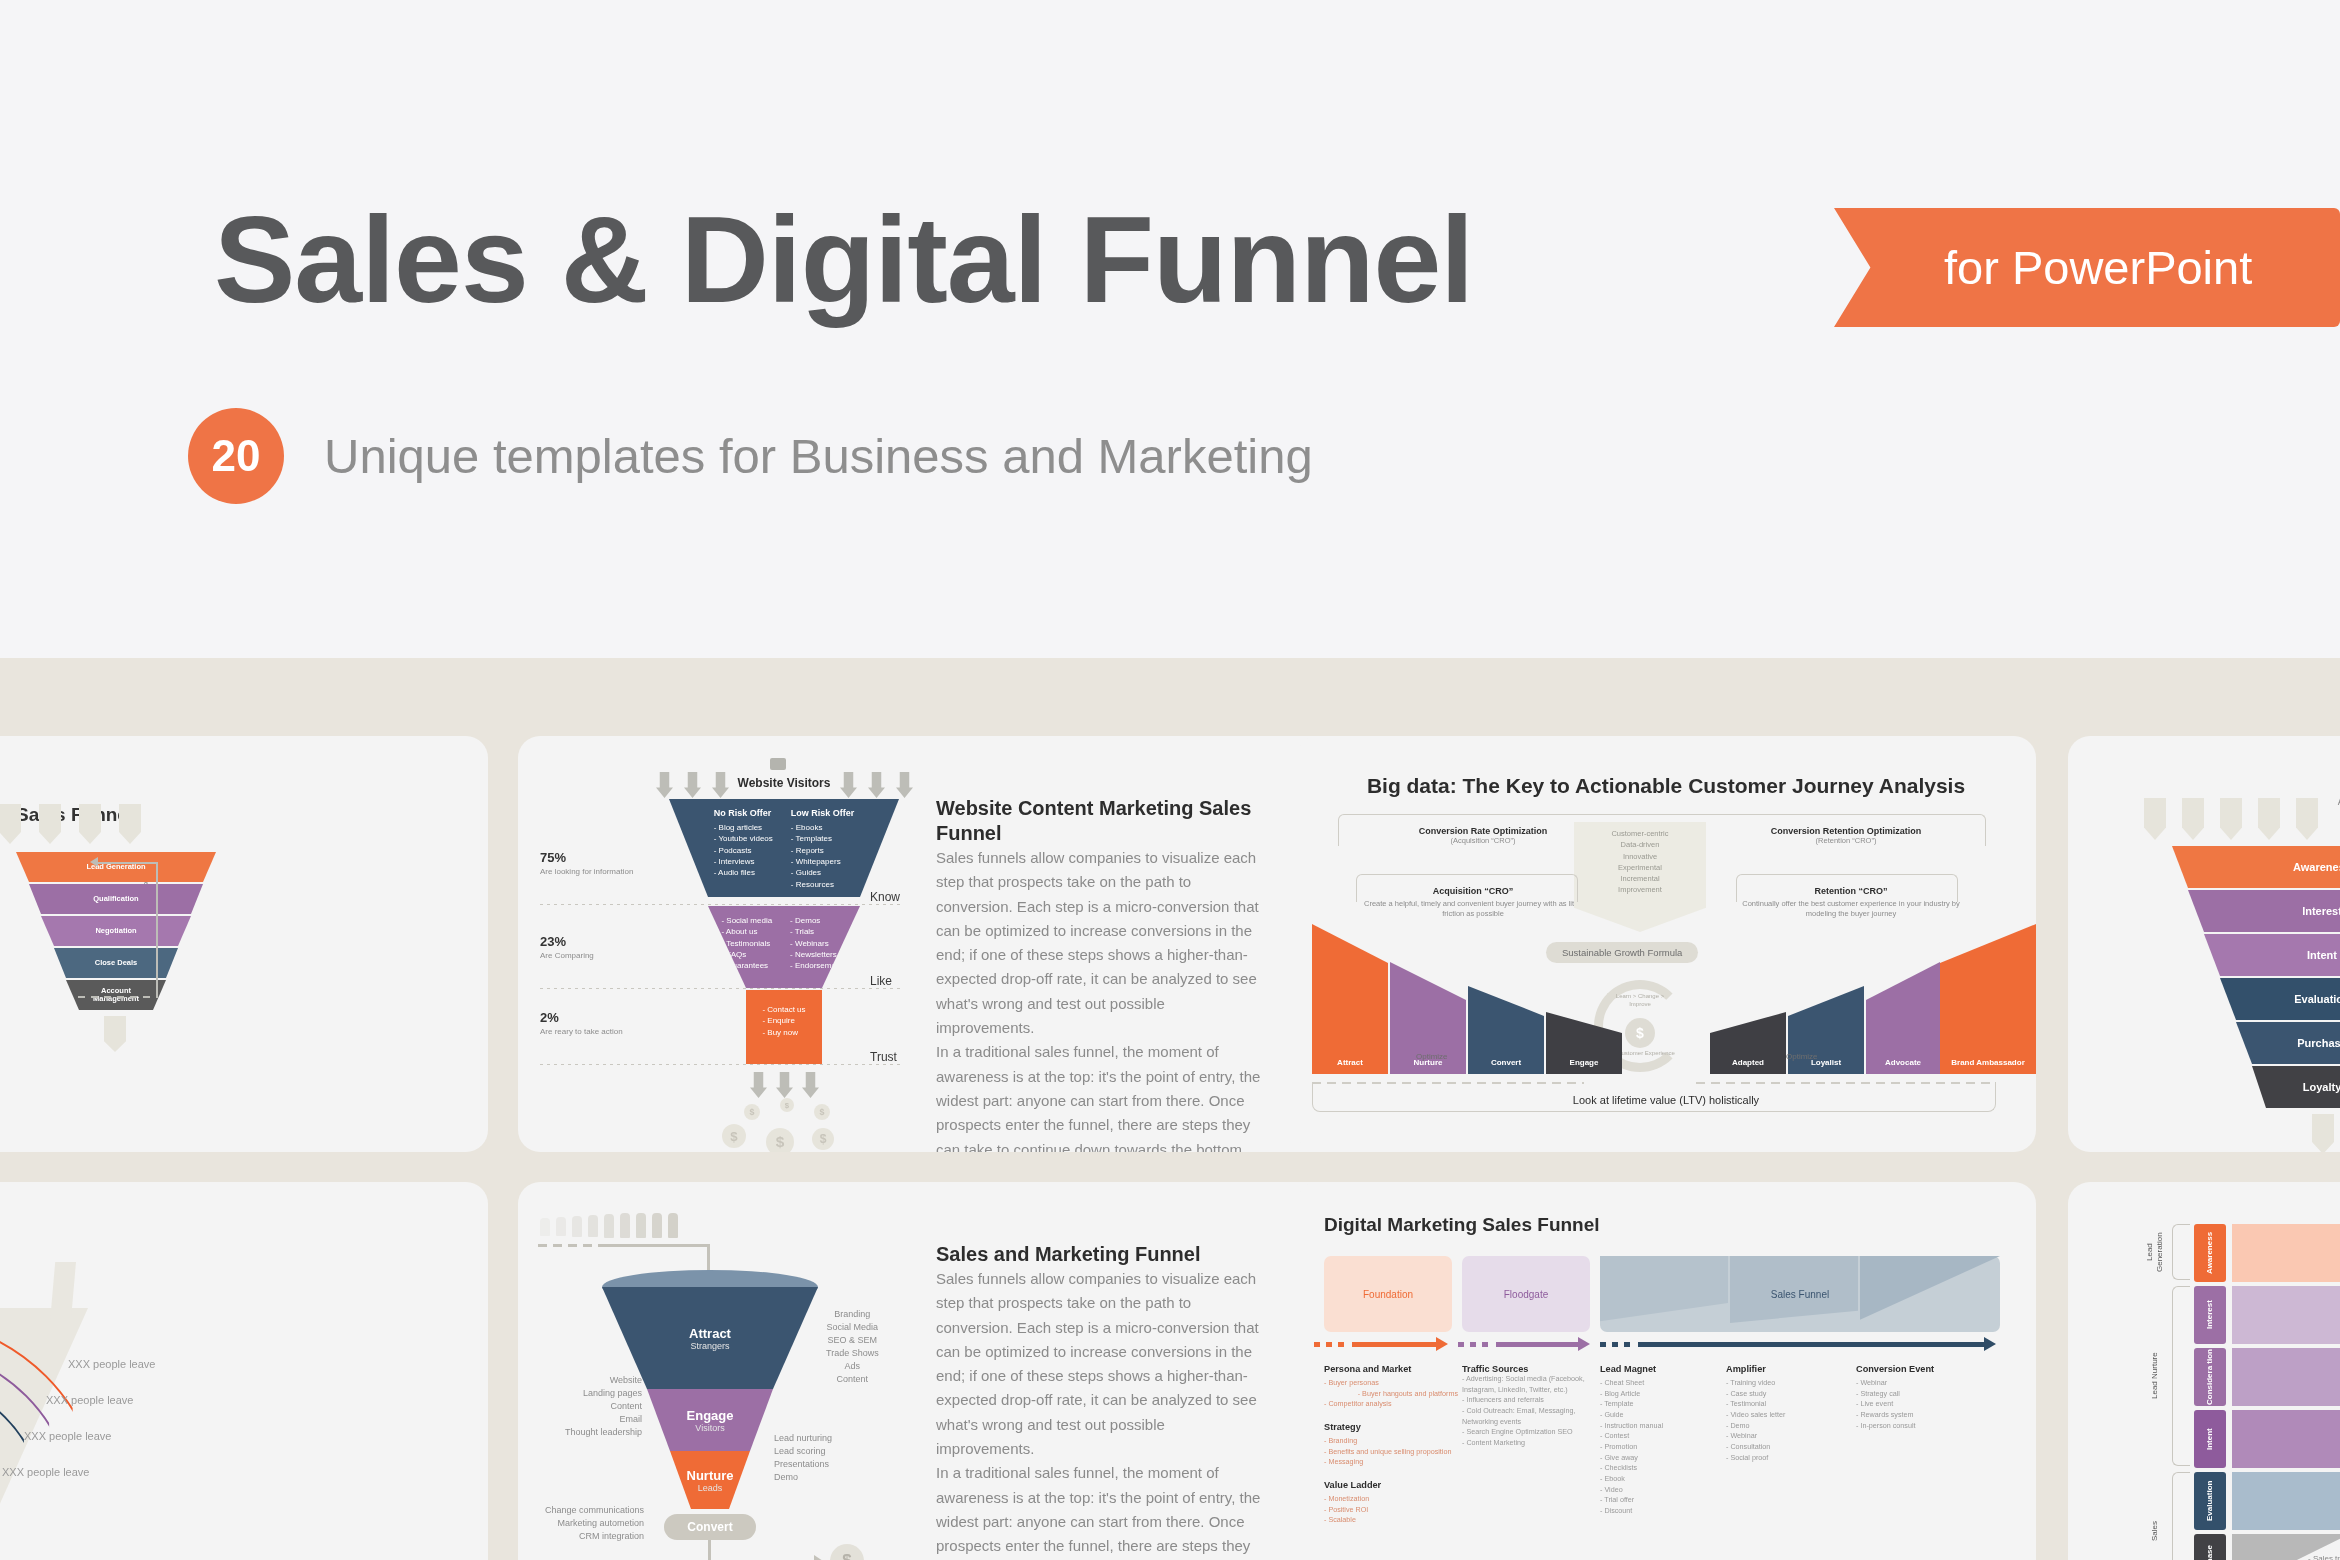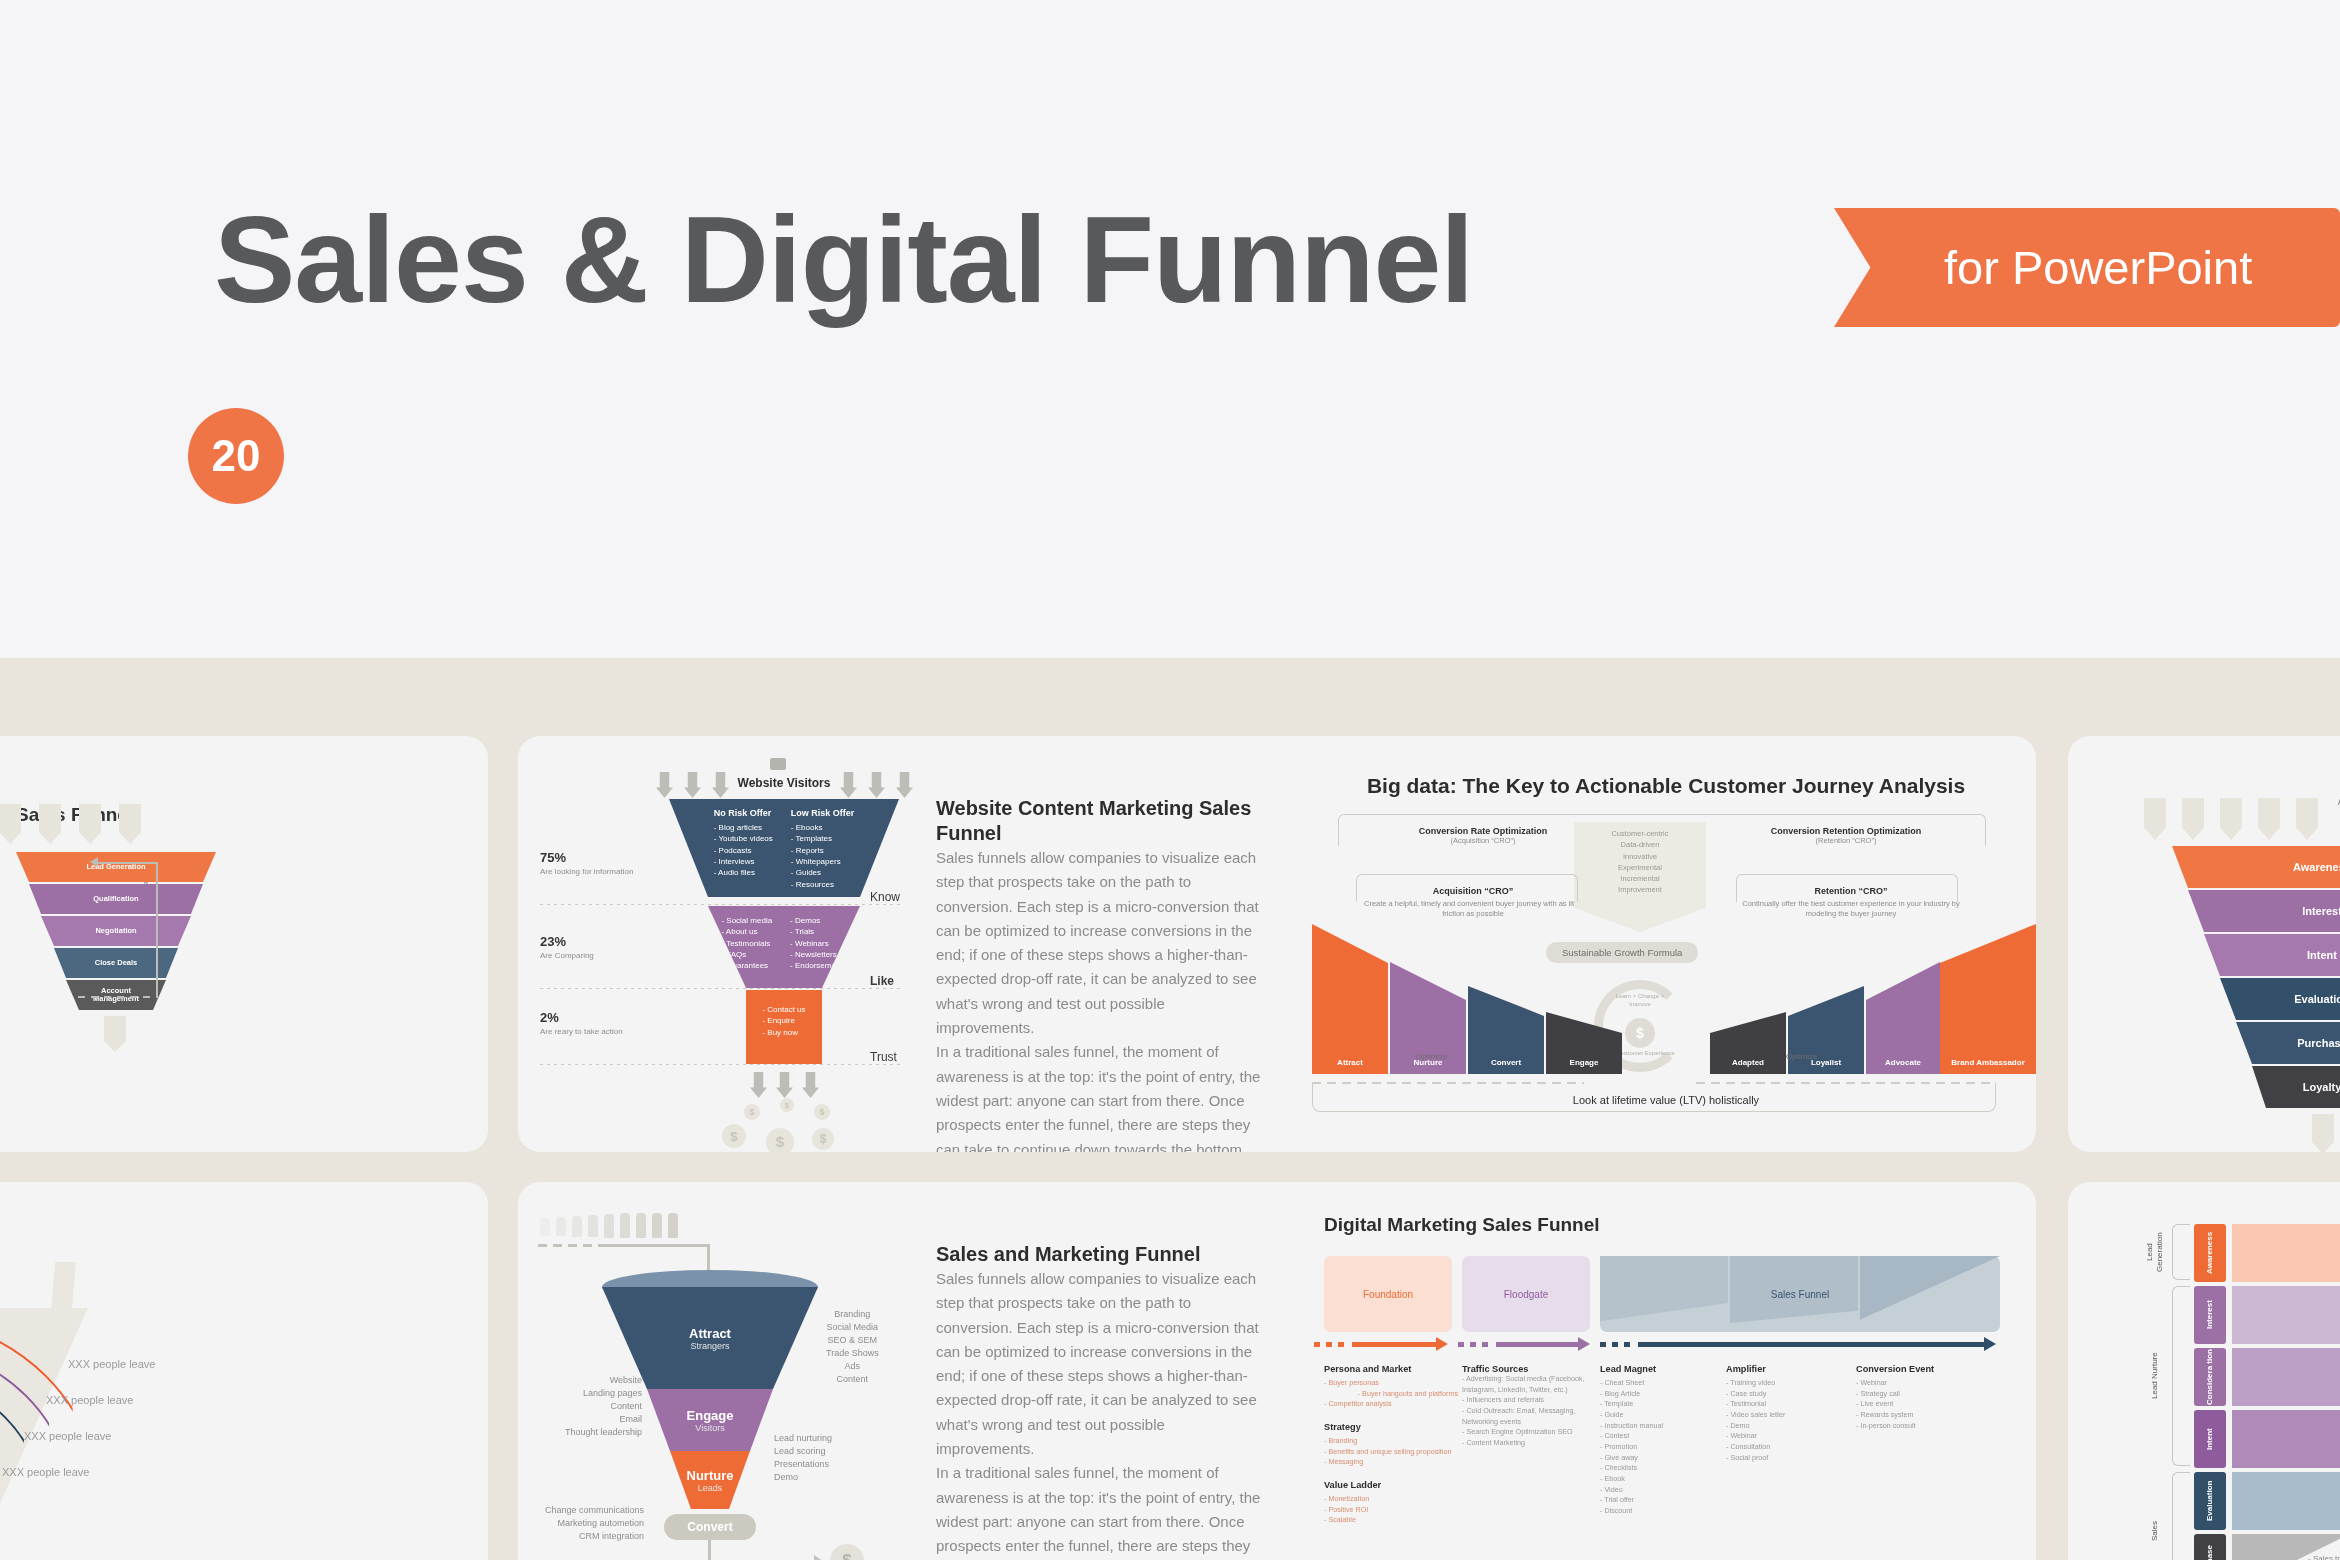--- a/index.html
+++ b/index.html
@@ -98,20 +98,21 @@
 
 <div id="hero">
   <div id="ribbon">
     <span id="ribbon-label">for PowerPoint</span>
   </div>
 
   <div id="hero-title">Sales &amp; Digital Funnel</div>
 
   <div id="subtitle-row">
     <div id="count-badge">20</div>
+    <div id="subtitle-text">Unique templates for Business and Marketing</div>
   </div>
 </div>
 
 <div id="gallery">
 
   <div class="card" id="card1">
     <div class="card-inner" id="c1">
 
       <div id="c1-title">Sales Funnel</div>
       <div id="c1-ref">Referrals</div>
@@ -200,21 +201,21 @@
           <div style="position:absolute;left:22px;top:114px;width:100px;">
             <div style="font-size:13px;font-weight:bold;color:#333;">75%</div>
             <div style="font-size:8px;color:#8d8d8d;line-height:1.35;margin-top:2px;">Are looking for information</div>
           </div>
           <div style="position:absolute;left:352px;top:154px;font-size:12px;color:#3a3a3a;font-weight:500;">Know</div>
           <div style="position:absolute;left:22px;top:168px;width:364px;height:1px;background:repeating-linear-gradient(90deg,#c9c7c0 0 3px,transparent 3px 7px);"></div>
           <div style="position:absolute;left:22px;top:198px;width:100px;">
             <div style="font-size:13px;font-weight:bold;color:#333;">23%</div>
             <div style="font-size:8px;color:#8d8d8d;line-height:1.35;margin-top:2px;">Are Comparing</div>
           </div>
-          <div style="position:absolute;left:352px;top:238px;font-size:12px;color:#3a3a3a;font-weight:700;">Like</div>
+          <div style="position:absolute;left:352px;top:238px;font-size:12px;color:#3a3a3a;font-weight:400;">Like</div>
           <div style="position:absolute;left:22px;top:252px;width:364px;height:1px;background:repeating-linear-gradient(90deg,#c9c7c0 0 3px,transparent 3px 7px);"></div>
           <div style="position:absolute;left:22px;top:274px;width:100px;">
             <div style="font-size:13px;font-weight:bold;color:#333;">2%</div>
             <div style="font-size:8px;color:#8d8d8d;line-height:1.35;margin-top:2px;">Are reary to take action</div>
           </div>
           <div style="position:absolute;left:352px;top:314px;font-size:12px;color:#3a3a3a;font-weight:500;">Trust</div>
           <div style="position:absolute;left:22px;top:328px;width:364px;height:1px;background:repeating-linear-gradient(90deg,#c9c7c0 0 3px,transparent 3px 7px);"></div>
         </div>
 
       <div style="position:absolute;left:418px;top:60px;width:328px;">

